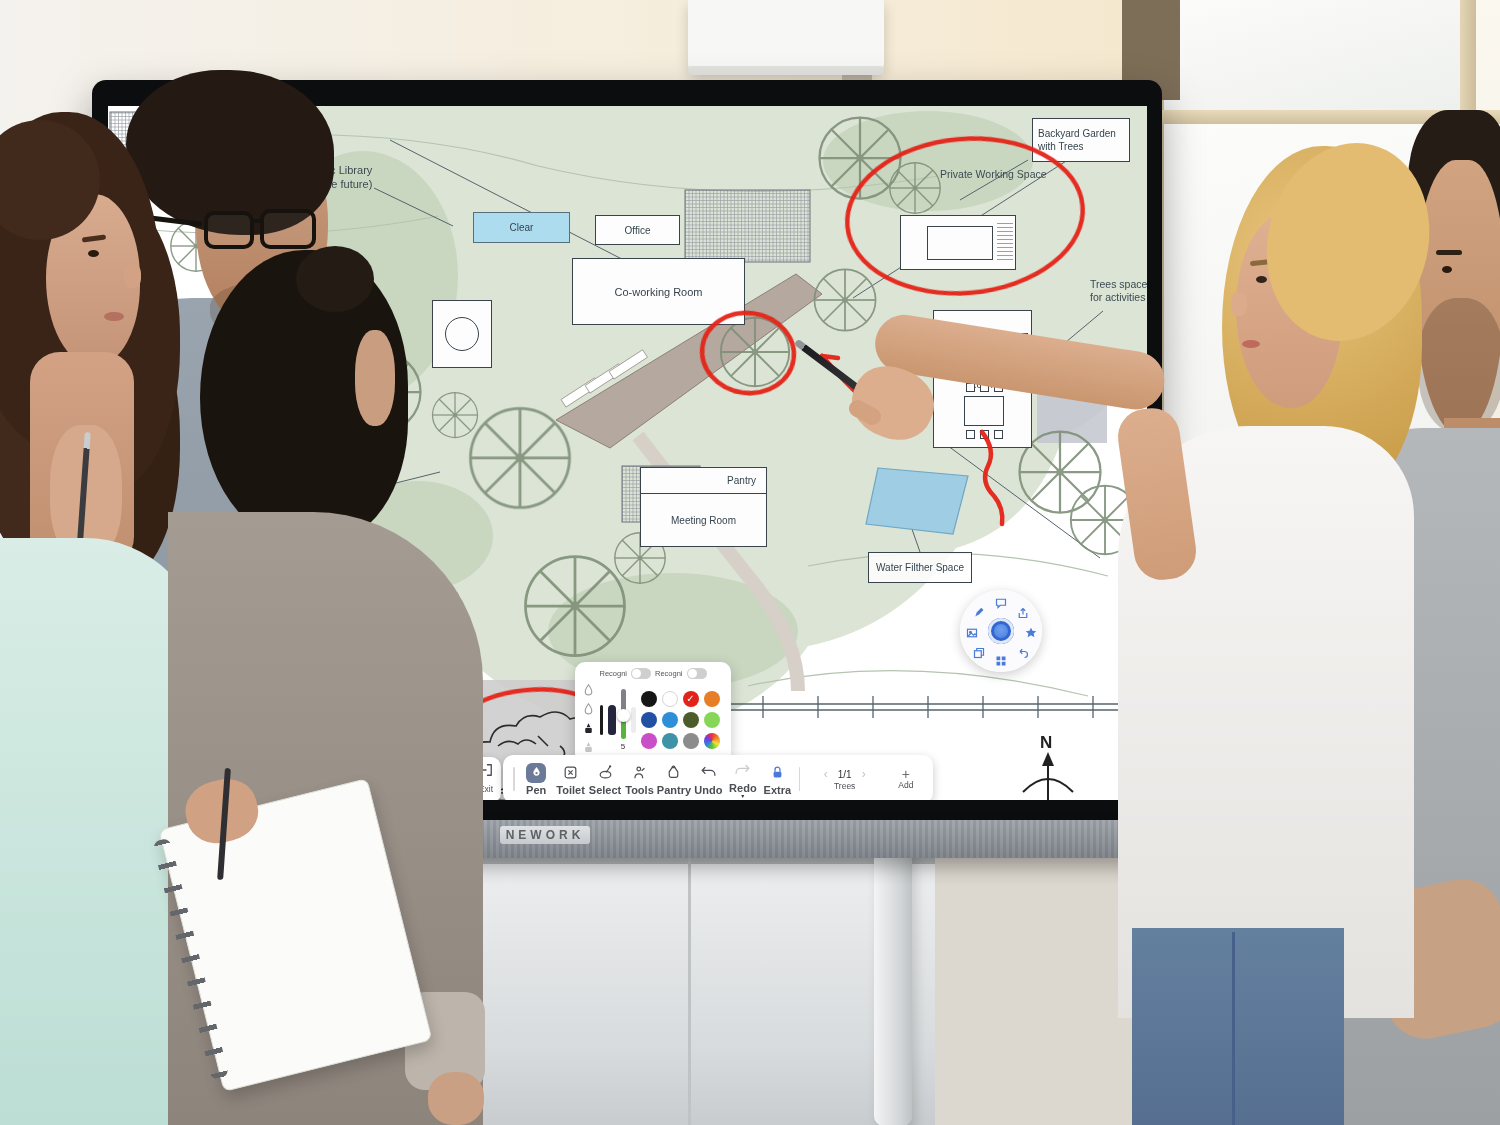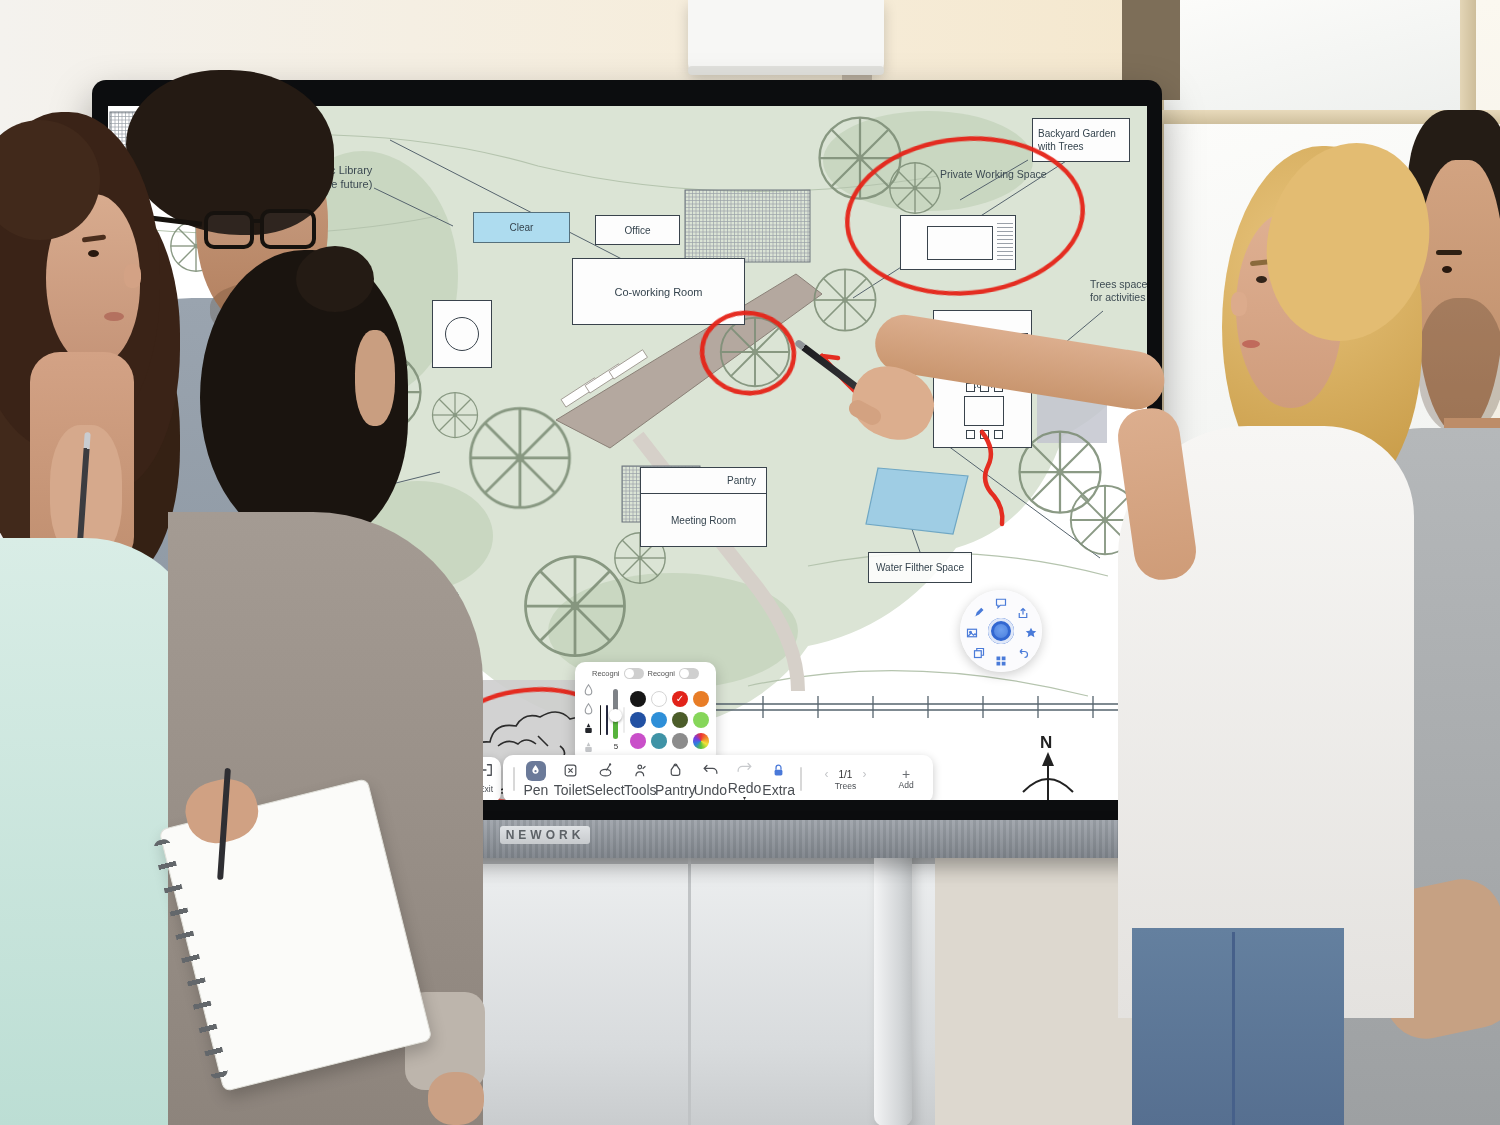--- a/index.html
+++ b/index.html
@@ -39,21 +39,21 @@
   .pole { left:874px; top:826px; width:38px; height:300px; border-radius:10px;
     background:linear-gradient(90deg,#f3f4f5,#d2d5d7 70%,#bfc2c4); box-shadow:4px 8px 12px rgba(0,0,0,.15); }
 
   
   .bldg { position:absolute; background:#fdfdfd; border:1.5px solid #39434c; color:#35444e;
     display:flex; align-items:center; justify-content:center; text-align:center; font-size:10px; }
   .plan-label { position:absolute; color:#3c4a52; font-size:10.5px; line-height:1.25; }
   .chair { position:absolute; width:9px; height:9px; border:1.2px solid #39434c; background:#fff; }
 
   
-  .popup { left:467px; top:556px; width:141px; height:102px; background:#fff; border-radius:10px;
+  .popup { left:467px; top:556px; width:156px; height:102px; background:#fff; border-radius:10px;
     box-shadow:0 4px 14px rgba(0,0,0,.22); padding:6px 7px 5px; font-size:7.5px; color:#555; }
   .popup .notch { position:absolute; left:52px; bottom:-5px; width:10px; height:10px; background:#fff; transform:rotate(45deg); }
   .tgl-row { display:flex; align-items:center; gap:4px; justify-content:center; margin-bottom:4px; }
   .switch { width:20px; height:11px; border-radius:6px; background:#cfcfcf; position:relative; }
   .switch::after { content:""; position:absolute; left:1px; top:1px; width:9px; height:9px; border-radius:50%; background:#fff; }
   .popup-body { display:flex; gap:5px; align-items:center; }
   .ptypes { display:flex; flex-direction:column; gap:3px; }
   .vbar { width:2.5px; height:30px; background:#1c1c1c; border-radius:2px; }
   .penbar { width:8px; height:30px; background:#23263c; border-radius:4px 4px 3px 3px; }
   .ghostbar { width:5px; height:26px; background:#ececec; border-radius:3px; }
@@ -70,21 +70,21 @@
     color:#fff; font-size:10px; font-family:"DejaVu Sans",sans-serif; }
   .sw.rainbow { background:conic-gradient(#e33,#ee8a2a,#efe33a,#59c43a,#2e7fe0,#7a3ae0,#e33); }
 
   
   .toolbar { left:395px; top:649px; width:430px; height:48px; background:#fff; border-radius:10px;
     box-shadow:0 3px 10px rgba(0,0,0,.22); display:flex; align-items:center; padding:0 6px; }
   .tb-div { width:2px; height:24px; background:#d8d8d8; border-radius:1px; margin:0 4px; }
   .tb-item { width:36px; display:flex; flex-direction:column; align-items:center; gap:1px; cursor:pointer; }
   .tb-item .ic { width:20px; height:20px; display:flex; align-items:center; justify-content:center; border-radius:6px; }
   .tb-item .ic.active { background:#6b7a99; }
-  .tb-item .lbl { font-size:14px; color:#4a4e53; }
+  .tb-item .lbl { font-size:11px; color:#4a4e53;font-weight:bold; }
   .tb-caret { font-size:6px; color:#333; line-height:3px; }
   .pager { display:flex; flex-direction:column; align-items:center; width:84px; }
   .pager-row { display:flex; align-items:center; gap:10px; font-size:10px; color:#333; }
   .pager-arrow { color:#c3c5c8; font-size:12px; }
   .addc { display:flex; flex-direction:column; align-items:center; width:44px; }
   .addc .plus { font-size:14px; color:#6a6e73; line-height:12px; }
   .smalllbl { font-size:8.5px; color:#4a4e53; }
   .exit-pill { left:335px; top:651px; width:58px; height:46px; background:#fff; border-radius:10px;
     box-shadow:0 3px 10px rgba(0,0,0,.22); overflow:hidden; }
   .exit-item { position:absolute; right:6px; top:4px; display:flex; flex-direction:column; align-items:center; gap:1px; }

